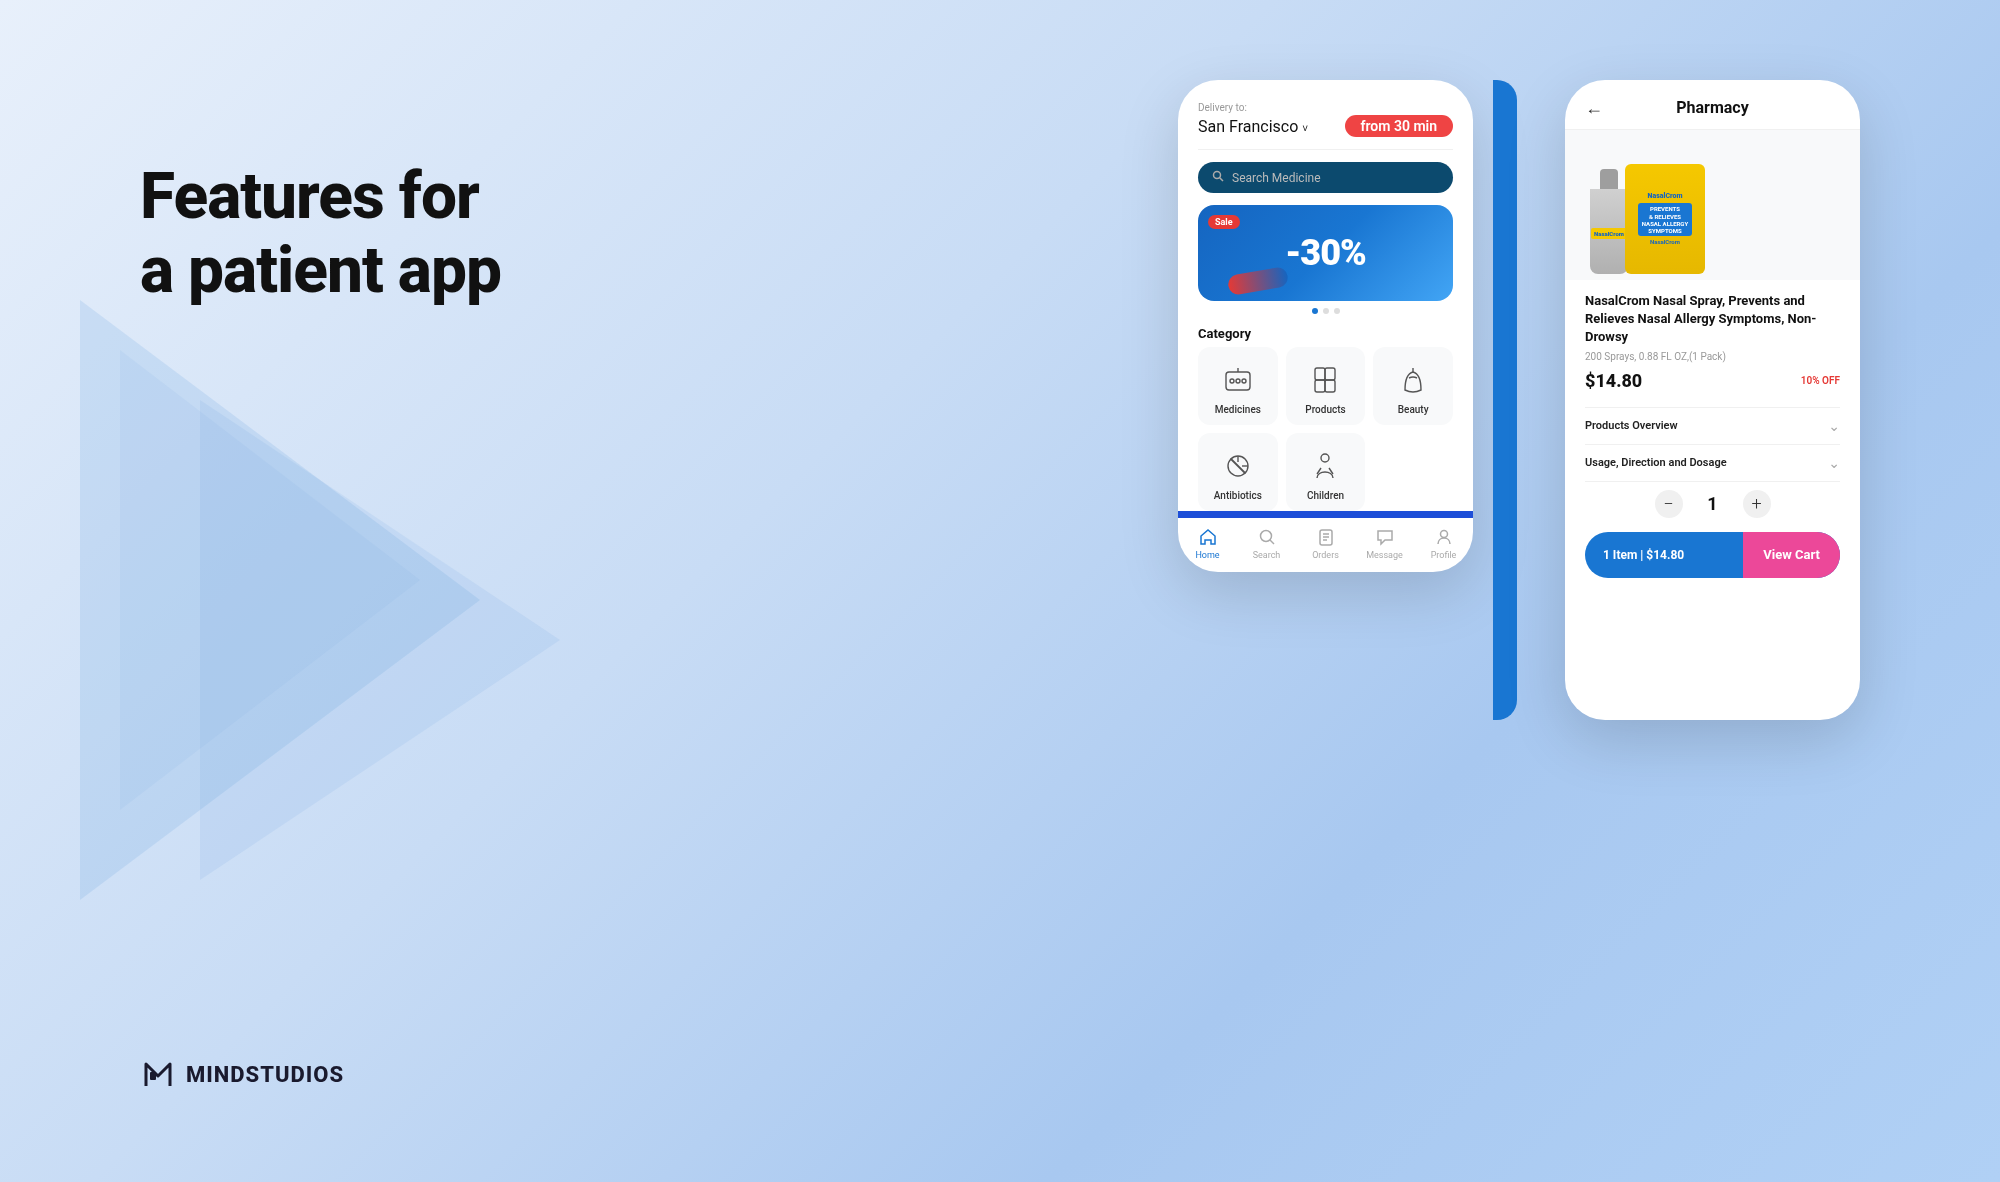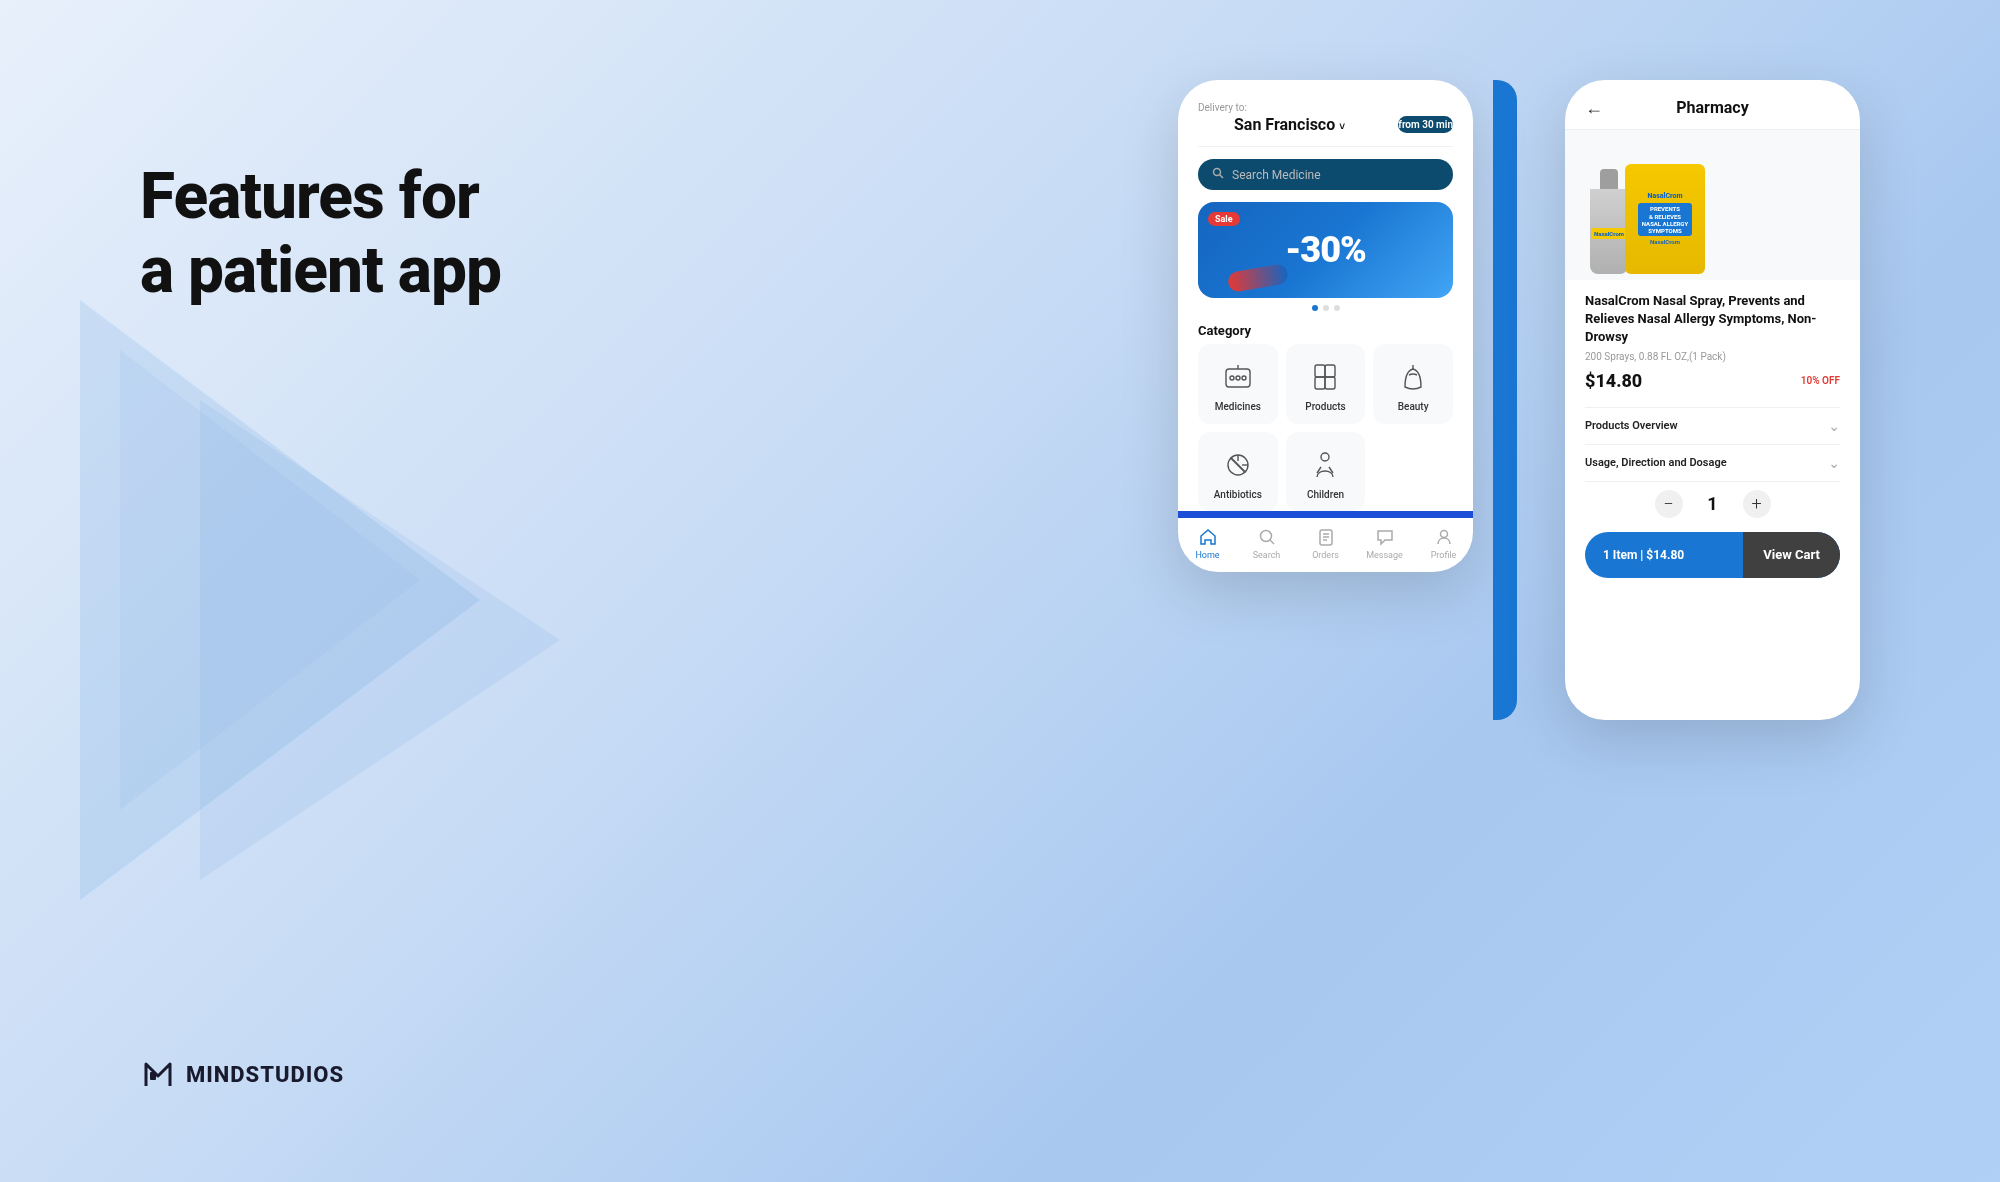--- a/index.html
+++ b/index.html
@@ -105,30 +105,29 @@
       color: #999;
     }
     .ph1-location-row {
       display: flex;
       align-items: center;
       justify-content: space-between;
       margin-top: 2px;
     }
     .ph1-city {
       font-size: 16px;
-      font-weight: 700;
+      font-weight: 400;
       color: #111;
-      margin-left: 36px;
     }
     .ph1-badge {
-      background: #0c4a6e;
+      background: #ef4444;
       color: #fff;
-      font-size: 10px;
+      font-size: 14px;
       font-weight: 600;
-      padding: 3px 0;
+      padding: 3px 16px;
       border-radius: 12px;
     }
     .ph1-divider {
       height: 1px;
       background: #f0f0f0;
       margin: 0 20px;
     }
 
     .ph1-search {
       margin: 12px 20px;
@@ -471,21 +470,21 @@
       overflow: hidden;
     }
     .ph2-cart-left {
       flex: 1;
       padding-left: 18px;
       font-size: 12px;
       font-weight: 700;
       color: #fff;
     }
     .ph2-cart-right {
-      background: #404040;
+      background: #ec4899;
       height: 100%;
       padding: 0 20px;
       display: flex;
       align-items: center;
       font-size: 13px;
       font-weight: 700;
       color: #fff;
     }
 
     

